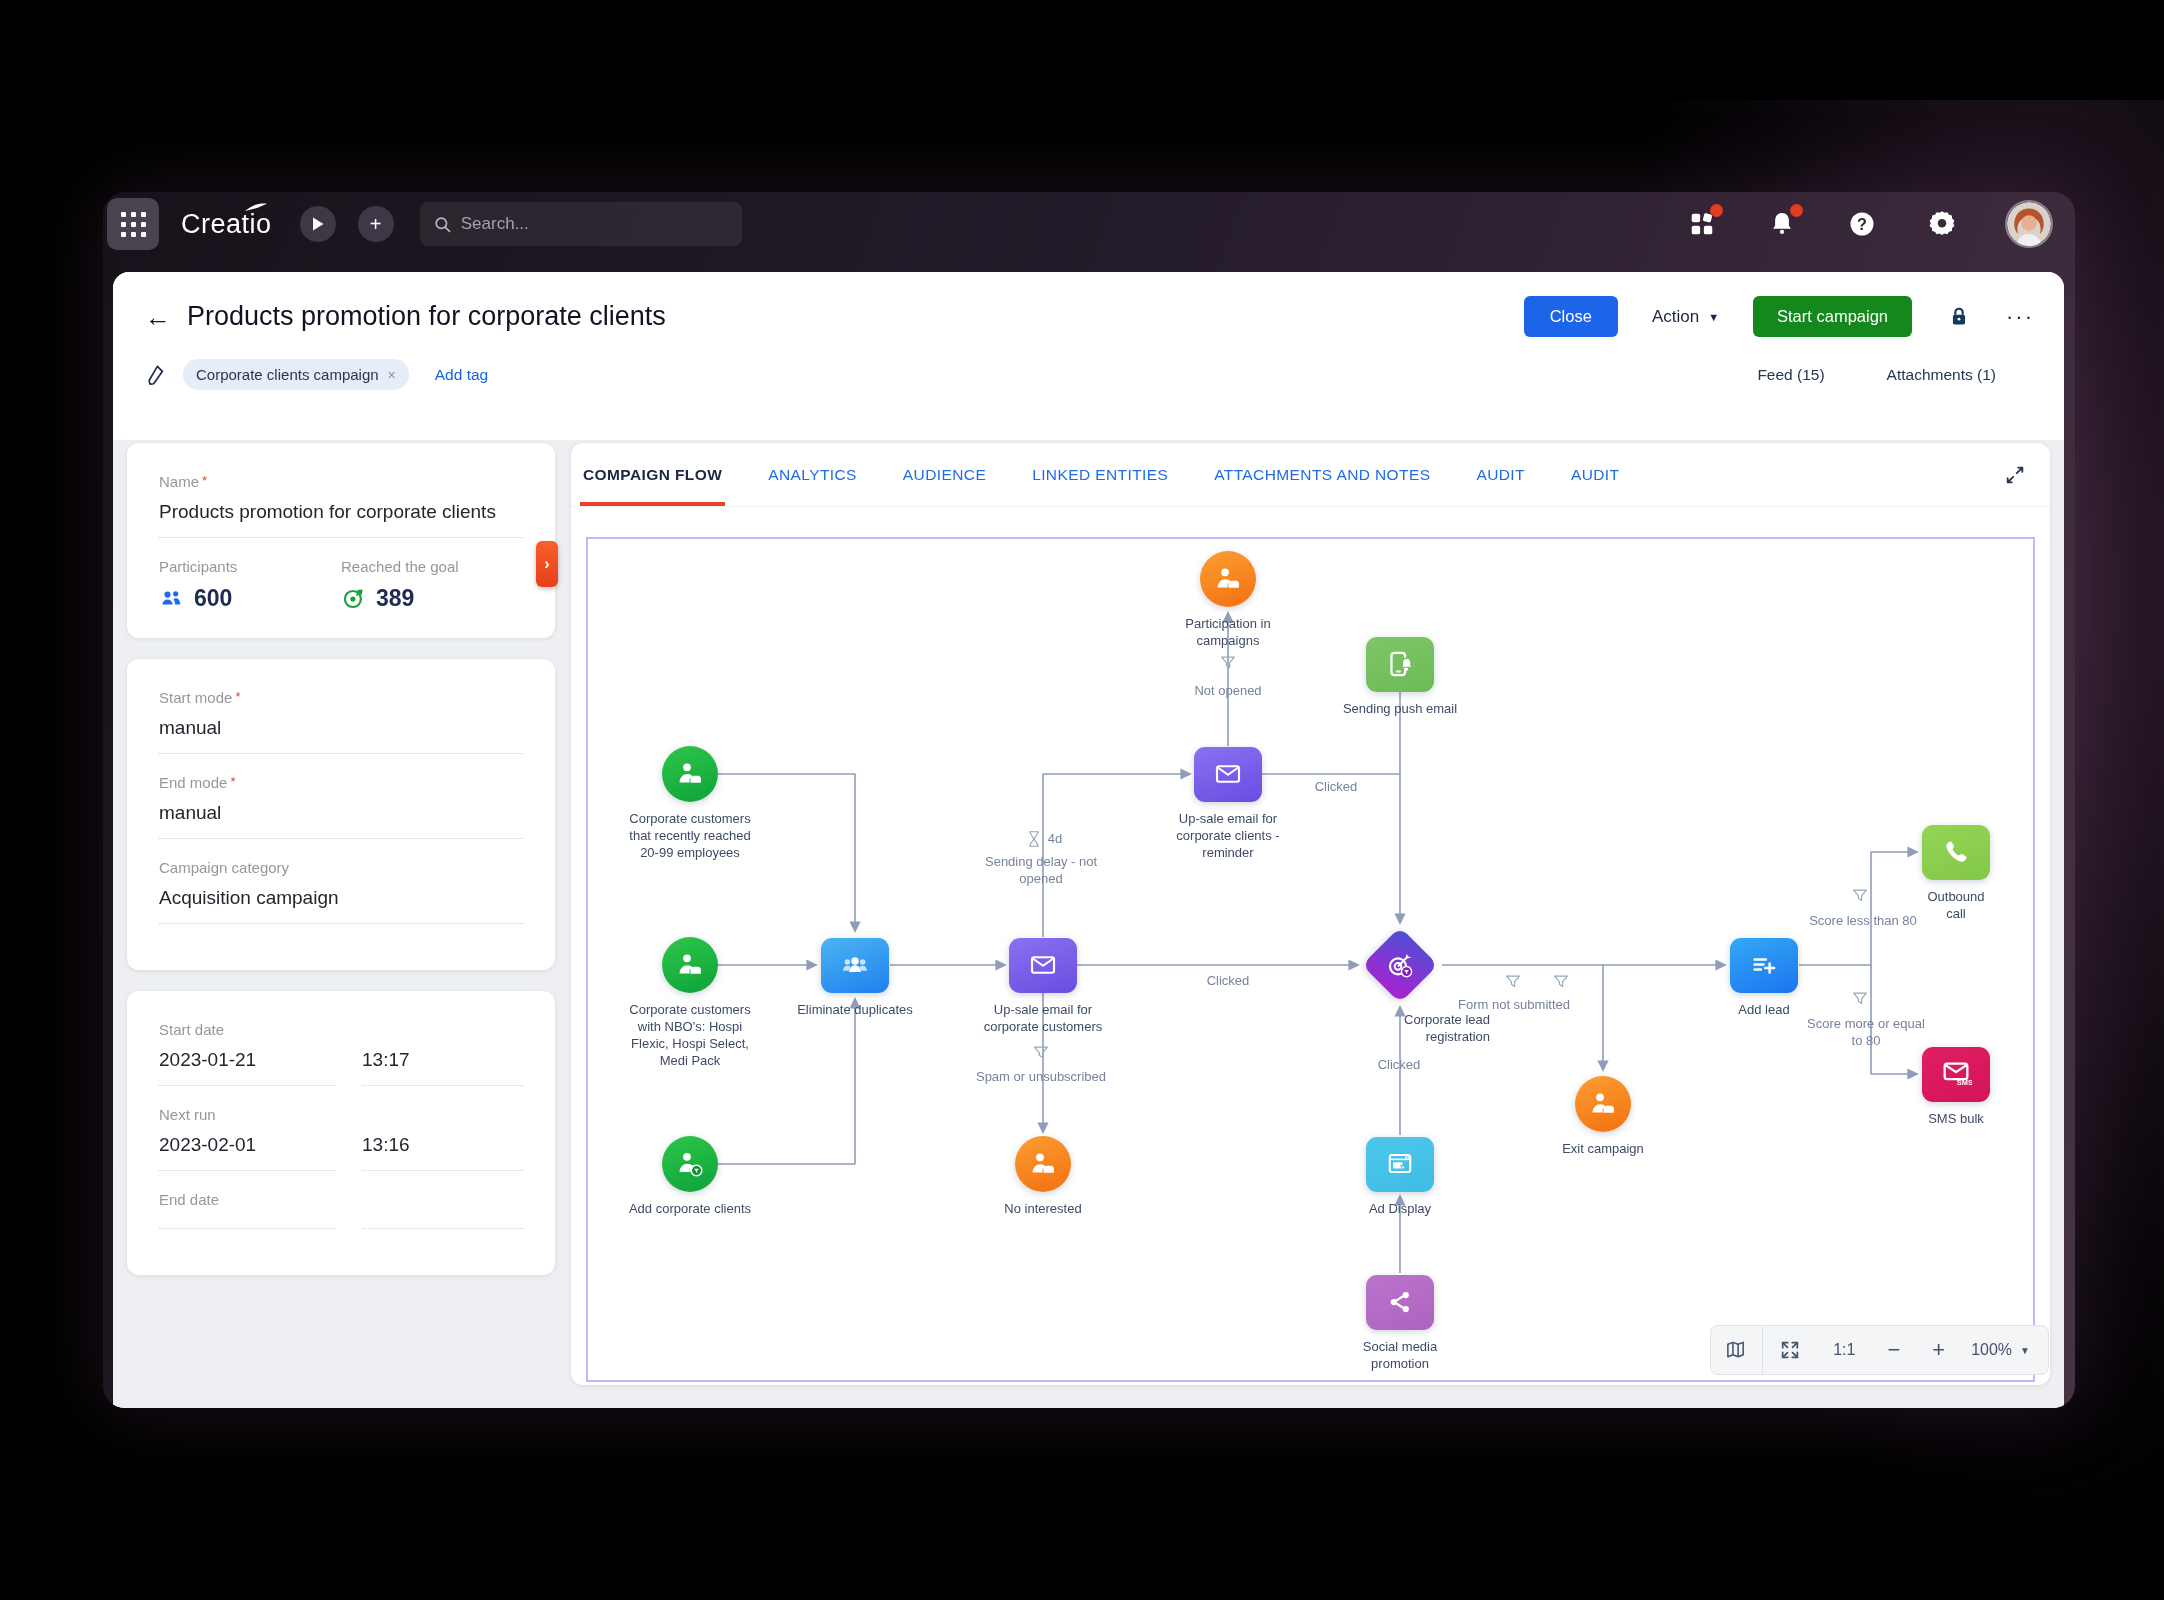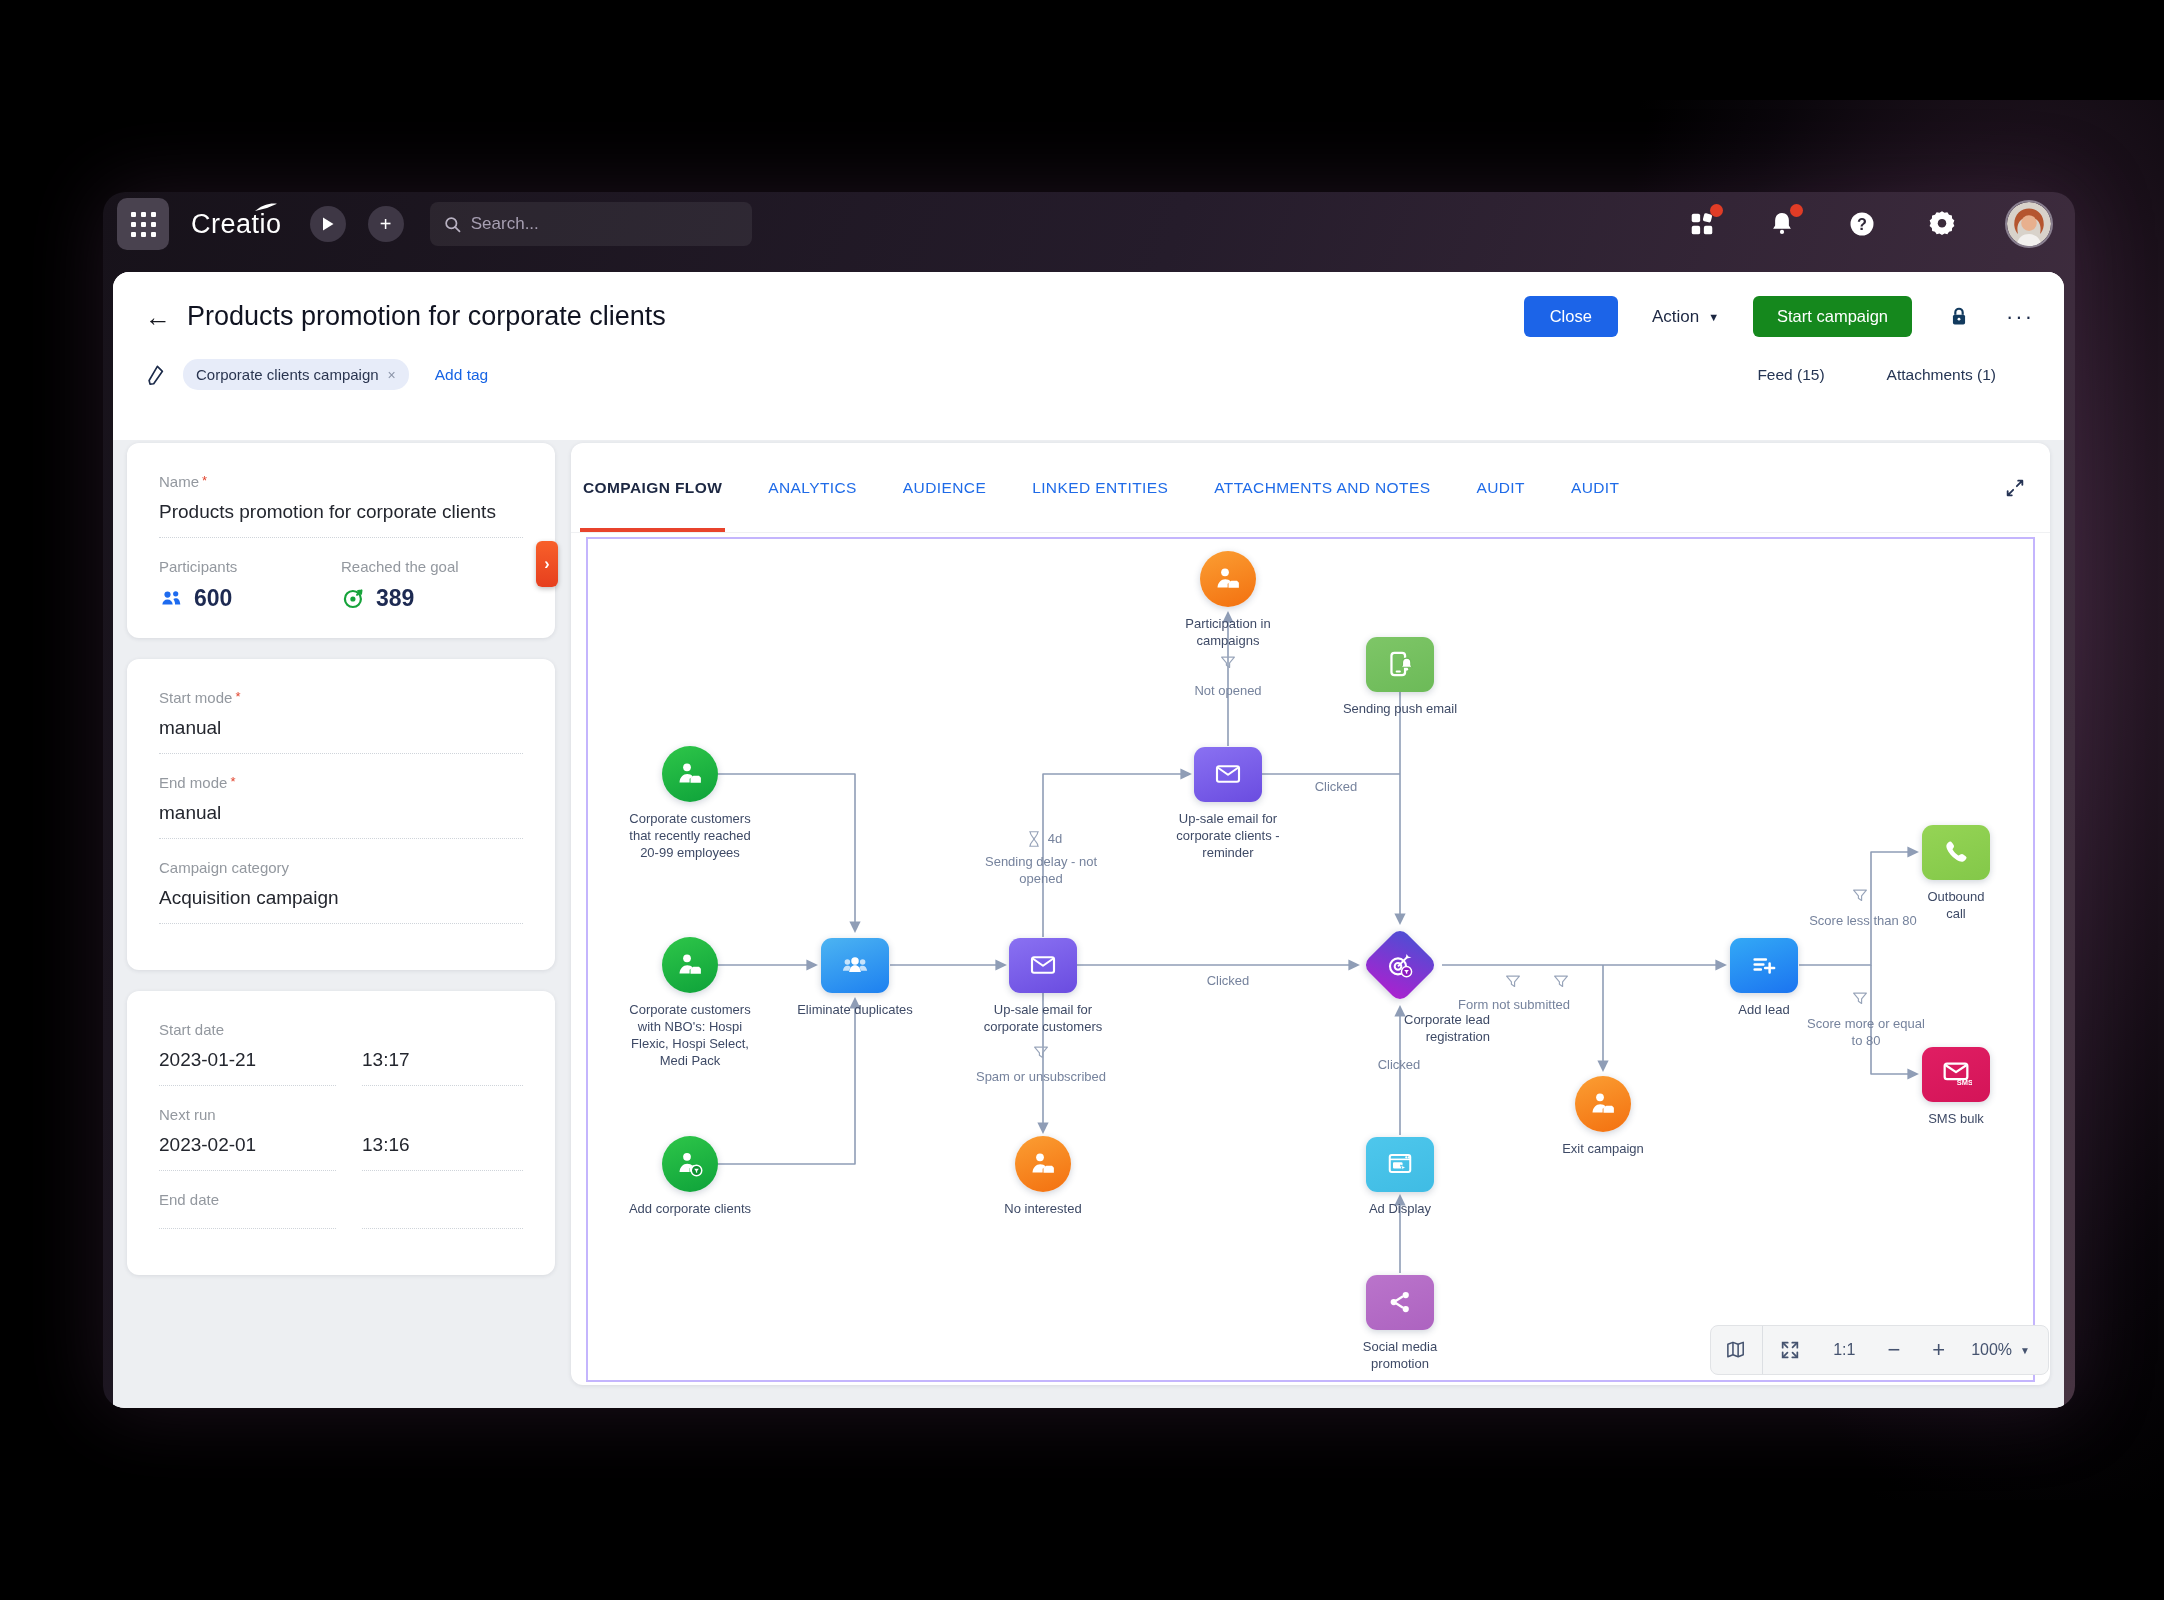--- a/index.html
+++ b/index.html
@@ -5,21 +5,21 @@
   * { margin:0; padding:0; box-sizing:border-box; }
   body { font-family:"Liberation Sans", sans-serif; background:#000; }
   .page { position:relative; width:2164px; height:1600px; background:#000; overflow:hidden; }
   .glow { position:absolute; right:-140px; top:100px; width:700px; height:1400px;
           background:radial-gradient(ellipse at 60% 35%, rgba(115,70,110,.48), rgba(40,25,45,.25) 55%, rgba(0,0,0,0) 75%); }
   .window { position:absolute; left:103px; top:192px; width:1972px; height:1216px; border-radius:22px;
             background:linear-gradient(110deg,#17121a 0%, #251c2b 45%, #3b2a3c 80%, #473442 100%); overflow:hidden;
             box-shadow:0 0 80px rgba(120,70,120,.25); }
 
   
-  .topbar { height:64px; display:flex; align-items:center; padding:0 22px 0 14px; color:#fff; }
+  .topbar { height:64px; display:flex; align-items:center; padding:0 22px 0 4px; color:#fff; }
   .grid-btn { width:52px; height:52px; border-radius:10px; background:#49424f; display:grid;
               grid-template-columns:repeat(3,5px); grid-template-rows:repeat(3,5px); gap:5px;
               align-content:center; justify-content:center; cursor:pointer; }
   .grid-btn i { background:#fff; border-radius:1px; }
   .logo { margin-left:22px; font-size:27px; font-weight:500; letter-spacing:.5px; position:relative; padding-right:6px; }
   .logo svg { position:absolute; top:-7px; right:10px; }
   .round-btn { width:36px; height:36px; border-radius:50%; background:#3e3745; display:flex; align-items:center;
                justify-content:center; margin-left:22px; cursor:pointer; font-size:20px; color:#fff; }
   .searchbox { margin-left:26px; width:322px; height:44px; background:rgba(255,255,255,.07); border-radius:8px;
                display:flex; align-items:center; padding:0 14px; gap:10px; }
@@ -67,21 +67,21 @@
   .stat-val { display:flex; align-items:center; gap:10px; margin-top:10px; font-size:23px; color:#1d2a52; font-weight:600; }
   .drow { display:flex; gap:26px; }
   .dcol { flex:1.1; border-bottom:1px dotted #cfd4da; padding-bottom:11px; margin-bottom:20px; }
   .tcol { flex:1; border-bottom:1px dotted #cfd4da; padding-bottom:11px; margin-bottom:20px; }
   .empty-h { height:27px; }
   .owner-val { font-size:19px; color:#1565e0; margin-top:9px; }
 
   
   .canvas-card { flex:1; height:942px; position:relative; border-radius:12px; background:#fff;
                  box-shadow:0 1px 4px rgba(30,40,60,.10); }
-  .tab-row { height:90px; display:flex; align-items:center; gap:46px; padding:0 24px 0 12px;
+  .tab-row { height:64px; display:flex; align-items:center; gap:46px; padding:0 24px 0 12px;
              border-bottom:1px solid #f0f1f3; }
   .tab { font-size:15.5px; letter-spacing:.4px; color:#1f6be8; position:relative; height:100%;
          display:flex; align-items:center; cursor:pointer; white-space:nowrap; }
   .tab.active { color:#1c2742; font-weight:700; }
   .tab.active::after { content:""; position:absolute; left:-3px; right:-3px; bottom:0; height:4px; background:#e8432c; }
   .expand-ic { margin-left:auto; cursor:pointer; display:flex; }
   .canvas-wrap { position:absolute; left:15px; right:15px; top:94px; bottom:3px; border:2px solid #c4b5fd;
                  background:#fff; overflow:hidden; }
   .flow { position:relative; width:1440px; height:845px; }
   .flow svg.edges { position:absolute; left:0; top:0; }

